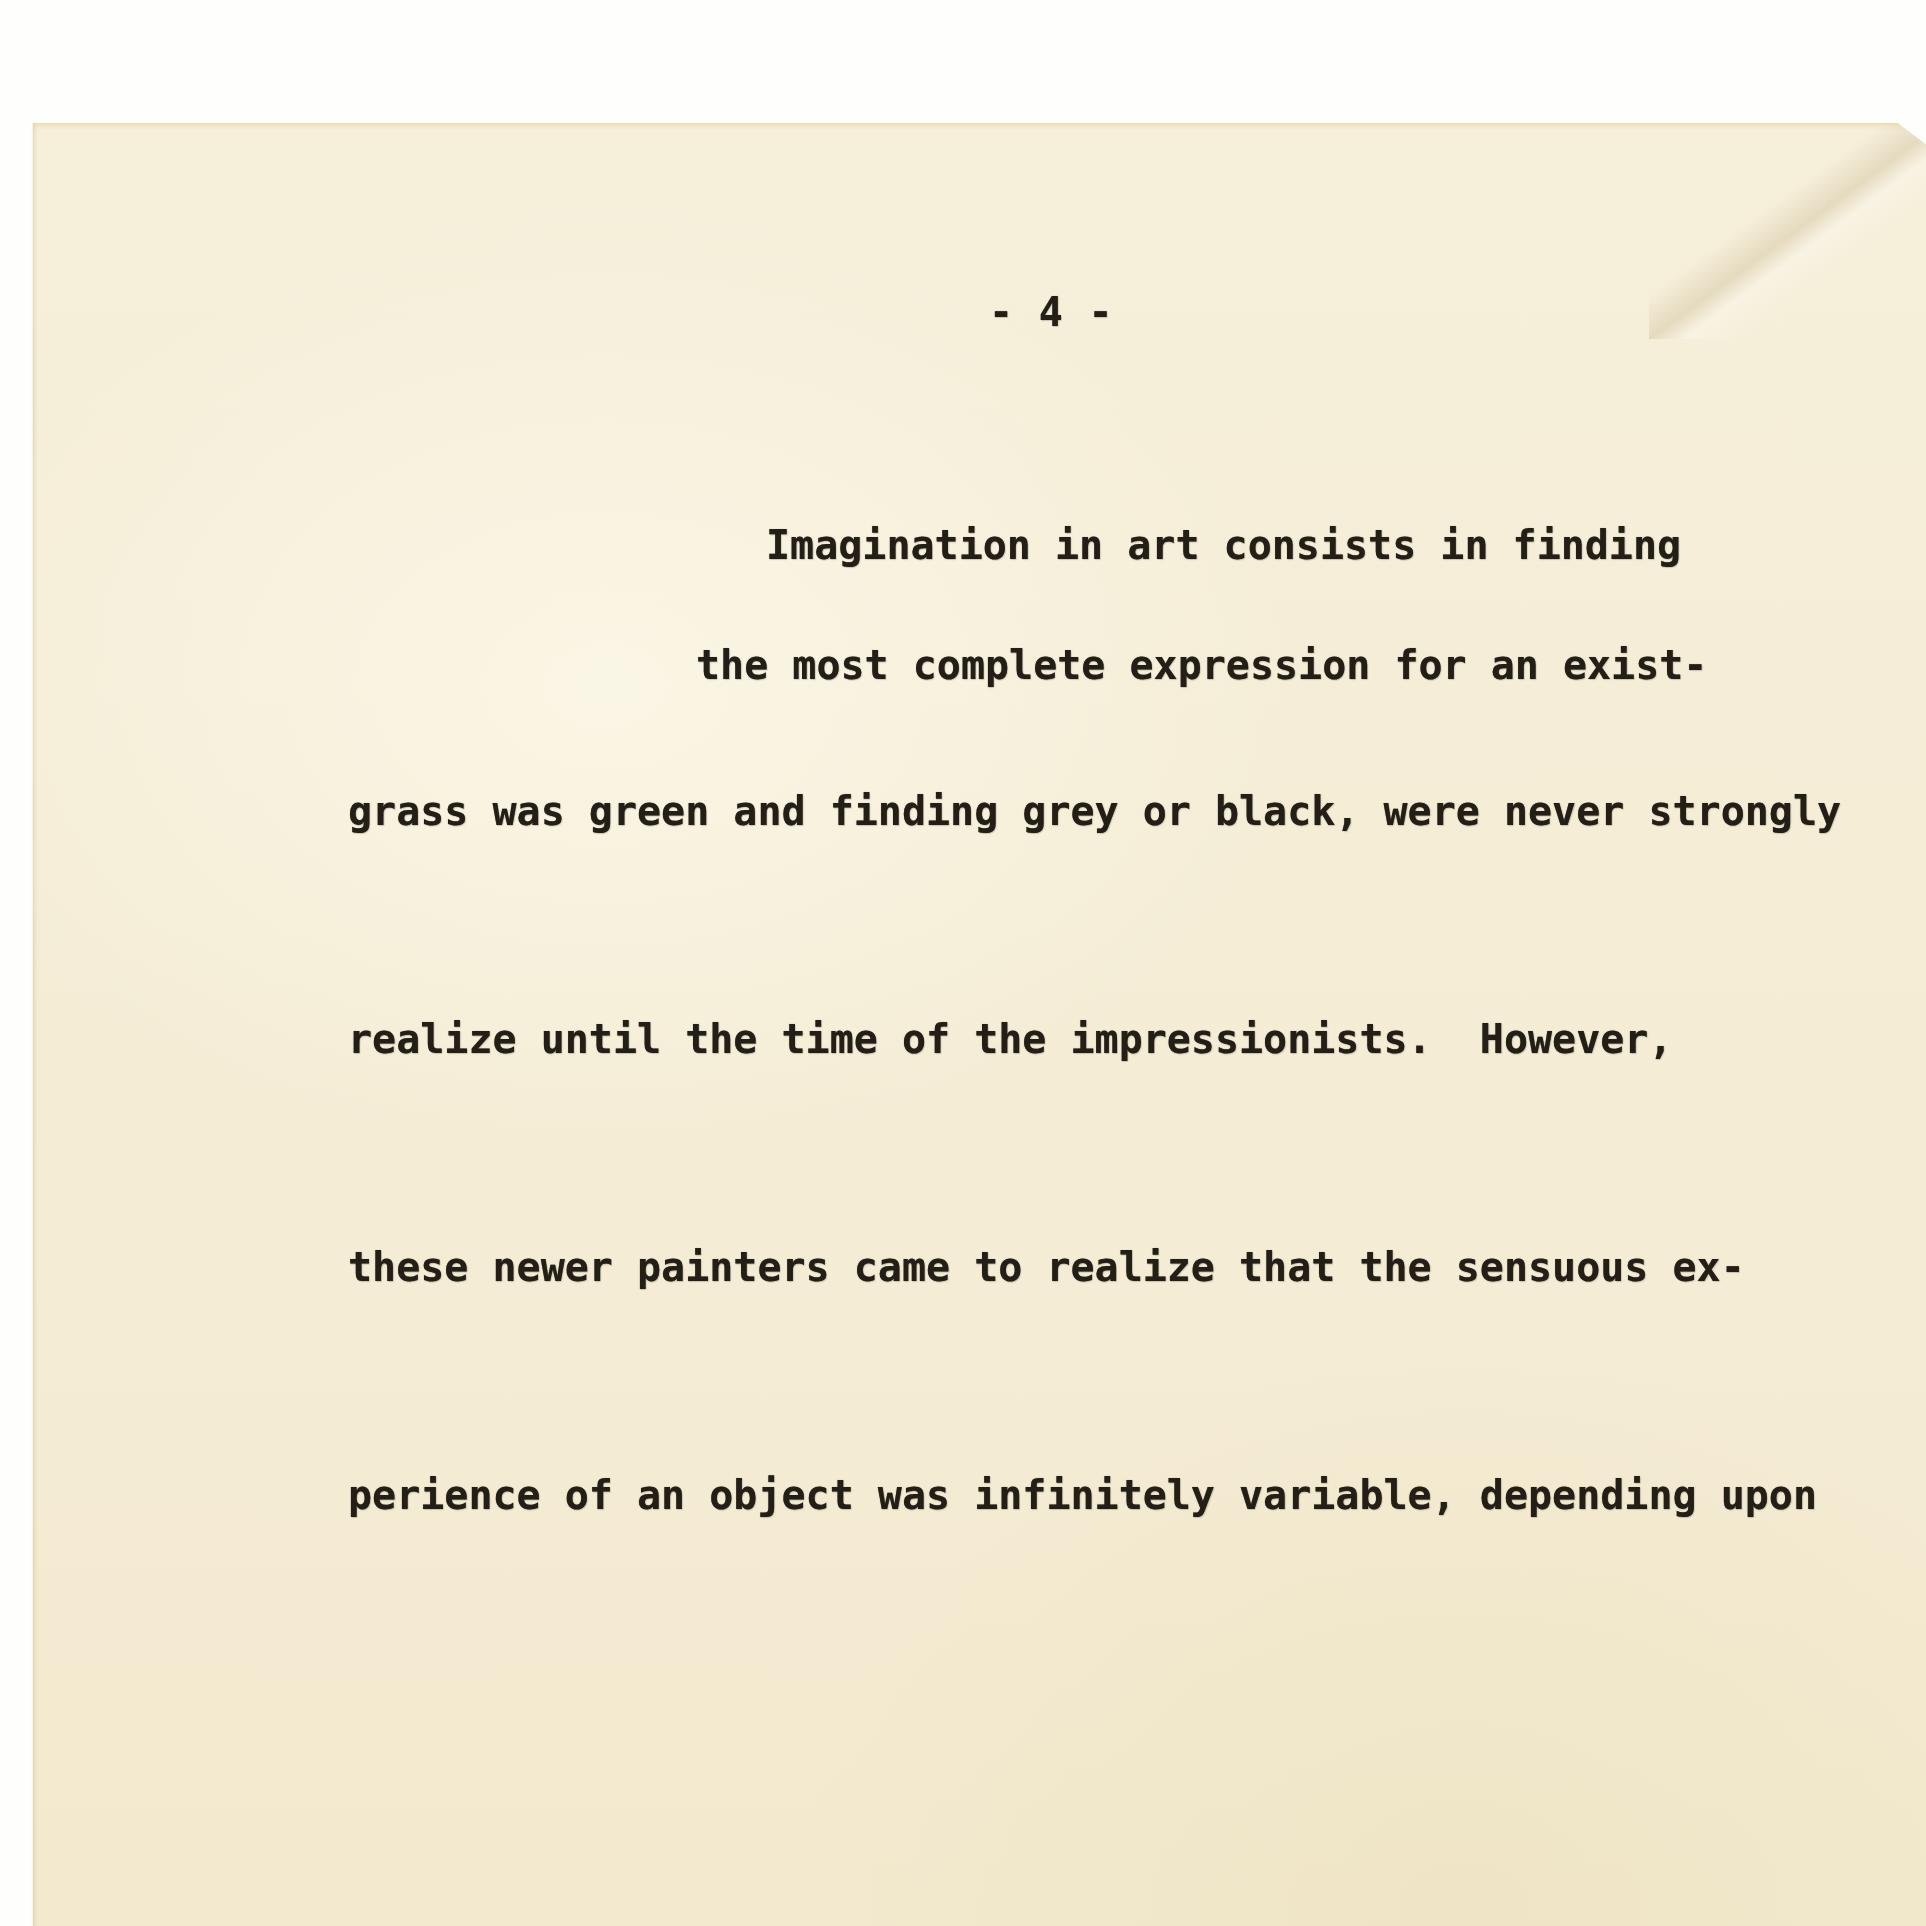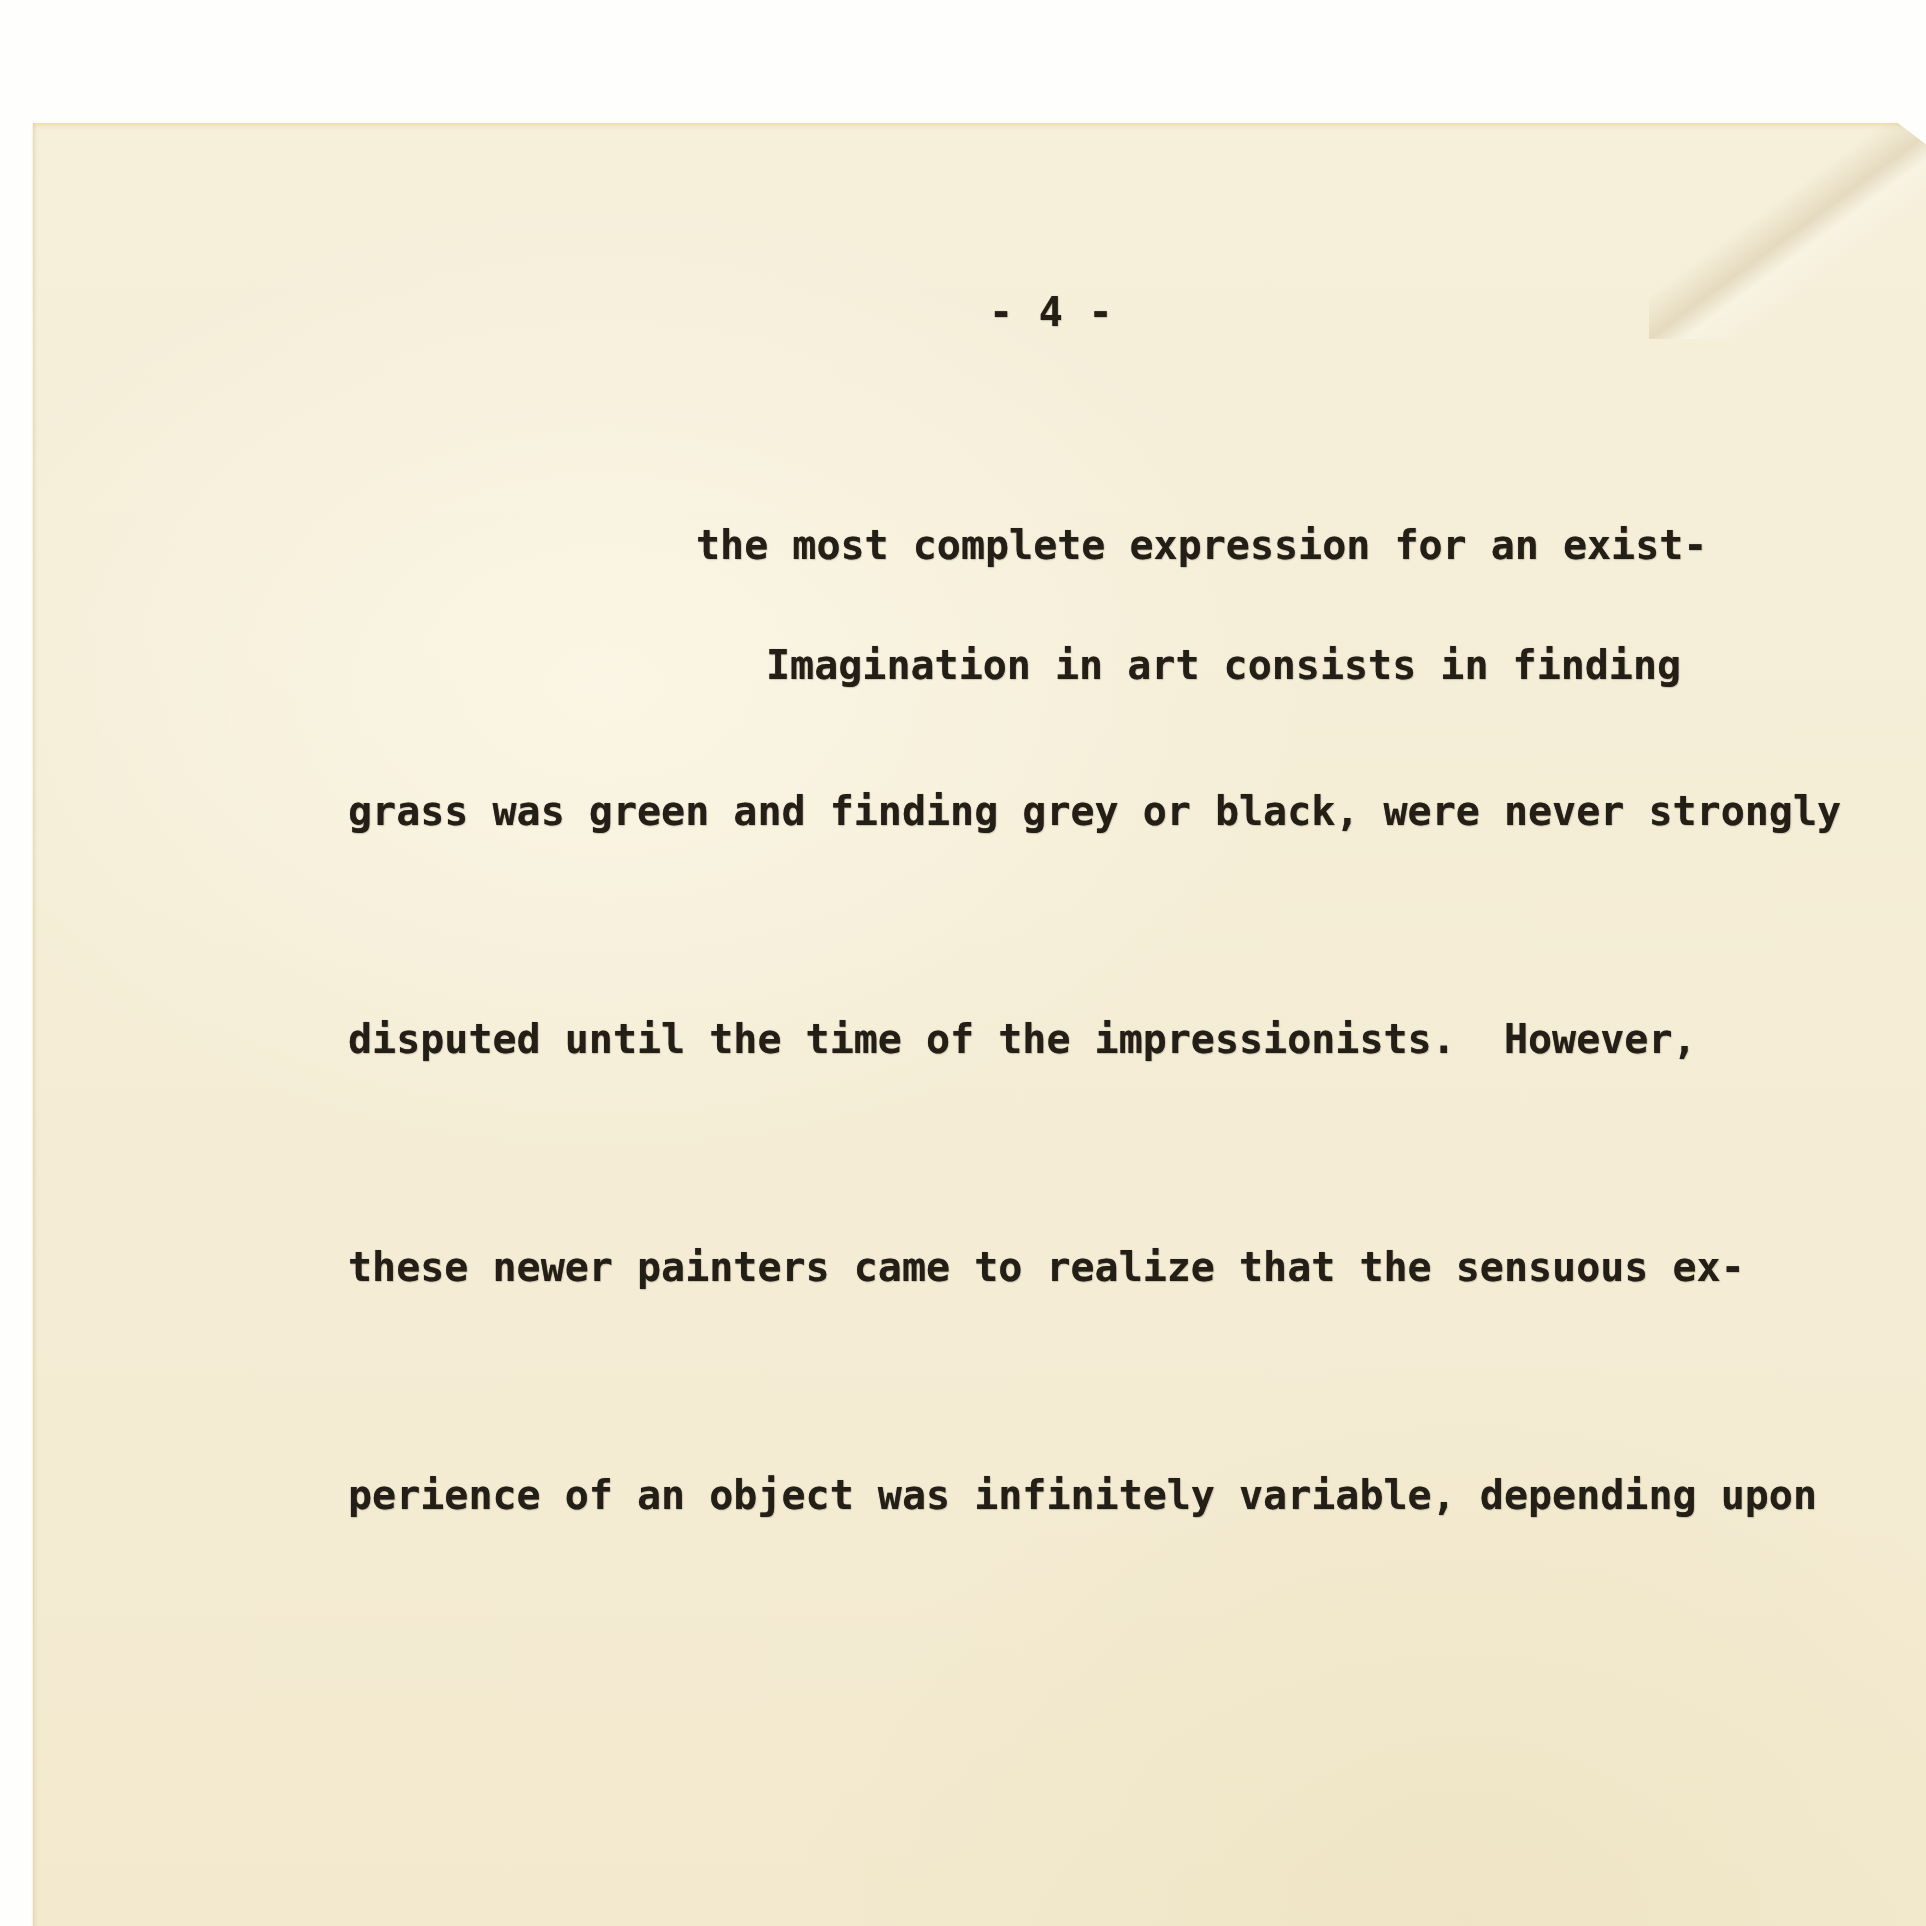--- a/index.html
+++ b/index.html
@@ -95,27 +95,27 @@
 
 <div class="scan-bg">
   <div class="paper">
 
     <div class="corner-fold"></div>
     <div class="corner-notch"></div>
 
     <div class="type page-number">- 4 -</div>
 
     <div class="type block-quote">
+      <div class="qline first"><span>Imagination in art consists in finding</span></div>
       <div class="qline"><span>the most complete expression for an exist-</span></div>
-      <div class="qline first"><span>Imagination in art consists in finding</span></div>
     </div>
 
     <div class="type body-text">
       <div>grass was green and finding grey or black, were never strongly</div>
-      <div>disputed until the time of the impressionists.  However,</div>
+      <div>realize until the time of the impressionists.  However,</div>
       <div>these newer painters came to realize that the sensuous ex-</div>
       <div>perience of an object was infinitely variable, depending upon</div>
       
       
       
       
       
       
       
       

